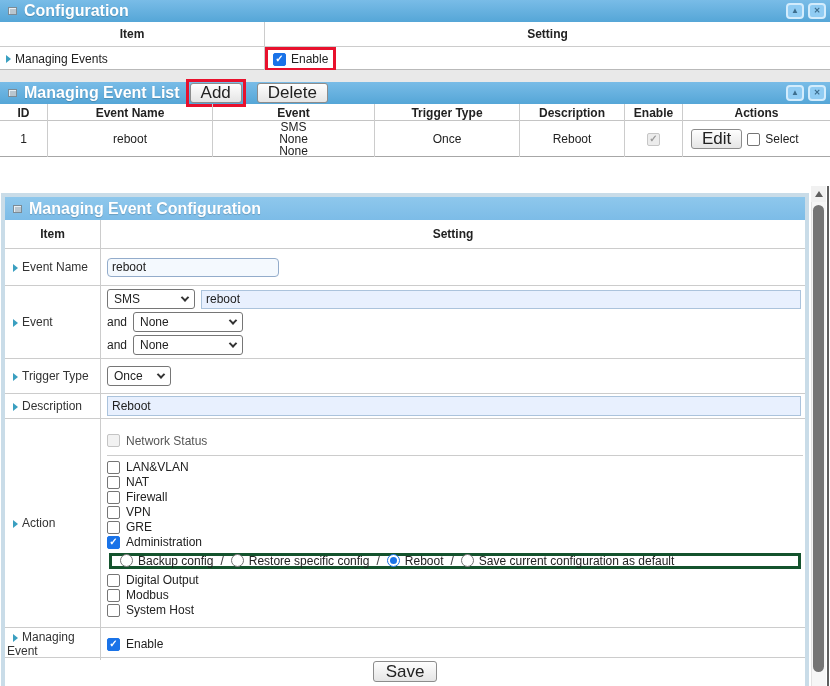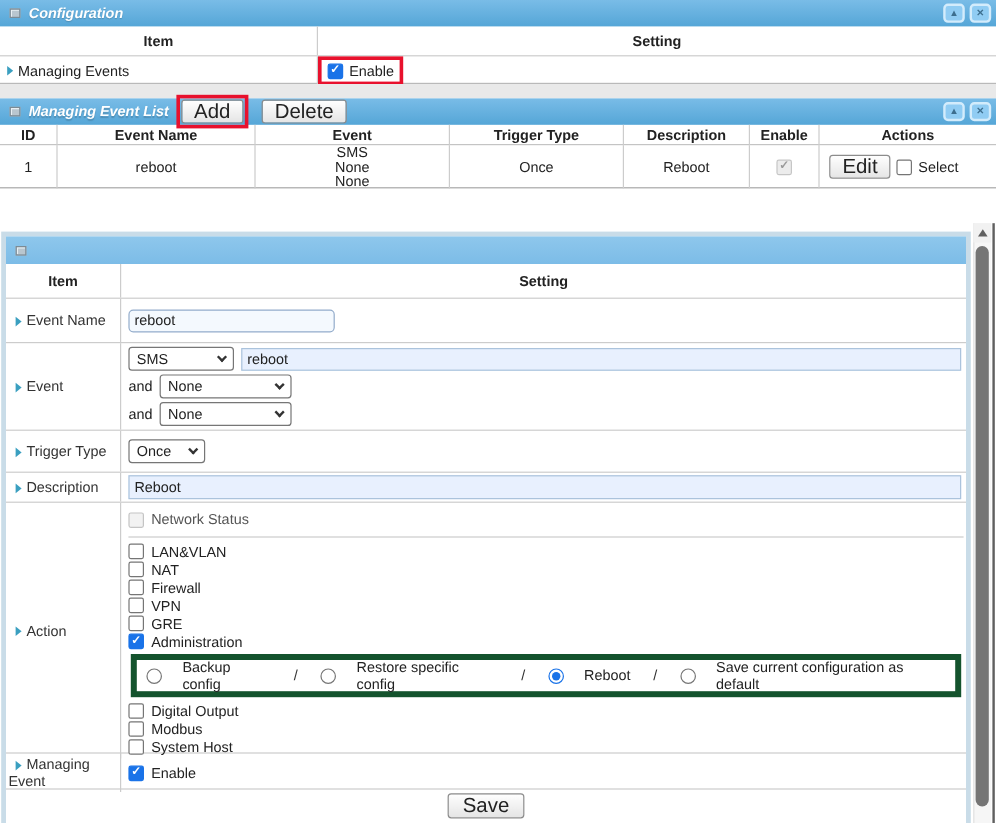--- a/index.html
+++ b/index.html
@@ -5,22 +5,22 @@
   * { margin:0; padding:0; box-sizing:border-box; }
   html,body { width:830px; height:686px; overflow:hidden; background:#fff;
     font-family:"Liberation Sans", sans-serif; font-size:12px; color:#222; }
   .abs { position:absolute; }
 
   
   .hdrbar { left:0; width:830px; height:22px;
     background:linear-gradient(#79bce7,#55a6d7); display:flex; align-items:center; }
   .hdr-icon { width:9px; height:8px; margin-left:8px; background:#b9c6cf;
     border:1px solid #7c8b95; box-shadow:inset 1px 1px 0 #e8eff4; flex:none; }
-  .hdr-title { color:#fff; font-weight:bold; font-size:12px; margin-left:7px;
-    text-shadow:0 1px 1px rgba(0,0,0,.18); white-space:nowrap;font-style:italic; }
+  .hdr-title { color:#fff; font-weight:bold; font-size:16px; margin-left:7px;
+    text-shadow:0 1px 1px rgba(0,0,0,.18); white-space:nowrap; }
   .winbtns { position:absolute; right:4px; top:3px; display:flex; gap:4px; }
   .winbtn { width:18px; height:16px; background:#90ccf3; border:2px solid #d3ecfc;
     border-radius:4px; color:#3d6e8e; font-size:8px; font-weight:bold;
     display:flex; align-items:center; justify-content:center; line-height:1; cursor:pointer; }
 
   
   .btn { display:inline-flex; align-items:center; justify-content:center;
     background:linear-gradient(#fefefe,#e5e5e5); border:1px solid #8c8c8c;
     border-radius:3px; font-size:17px; color:#222; padding:0 10px; height:20px; cursor:pointer; }
   .cb { display:inline-flex; width:13px; height:13px; border:1px solid #757575;
@@ -87,22 +87,22 @@
   .colhead3 .hc:first-child { border-right:1px solid #ccc; }
   .r-ename { height:37px; }
   .r-event { height:73px; }
   .r-trigger { height:35px; }
   .r-desc { height:25px; }
   .r-action { height:209px; }
   .r-managing { height:30px; }
   .line { display:flex; align-items:center; gap:6px; }
   .chk-line { display:flex; align-items:center; gap:6px; height:15px; }
   .divider { border-top:1px solid #ccc; margin:5px 0 4px 0; }
-  .radio-box { border:5px solid #14532d; margin:3px 2px 4px 2px; padding:2px 8px;
-    display:flex; align-items:center; gap:17px; height:36px; }
+  .radio-box { border:3px solid #14532d; margin:3px 2px 4px 2px; padding:2px 8px;
+    display:flex; align-items:center; gap:5px; height:16px; }
   .radio-box .sep { color:#333; margin:0 2px; }
   .save-row { height:24px; display:flex; align-items:center; justify-content:center; }
 
   
   .sb-track { top:186px; left:811px; width:15px; height:500px; background:#f6f6f6;
     border-left:1px solid #e2e2e2; }
   .sb-up { top:186px; left:811px; width:15px; height:16px; background:#f1f1f1;
     display:flex; align-items:center; justify-content:center; cursor:pointer; }
   .sb-up-arrow { width:0; height:0; border-left:4px solid transparent;
     border-right:4px solid transparent; border-bottom:6px solid #606060; }
@@ -190,20 +190,21 @@
   <div class="tc">
     <span class="btn">Edit</span>
     <span class="cb"></span>
     <span>Select</span>
   </div>
 </div>
 
 <div class="abs p3">
   <div class="p3-hdr">
     <span class="hdr-icon"></span>
+    <span class="hdr-title">Managing Event Configuration</span>
   </div>
 
   <div class="row3 colhead3">
     <div class="hc">Item</div>
     <div class="hc">Setting</div>
   </div>
 
   <div class="row3 r-ename">
     <div class="lbl">
       <span><span class="bullet"></span><span>Event Name</span></span>

